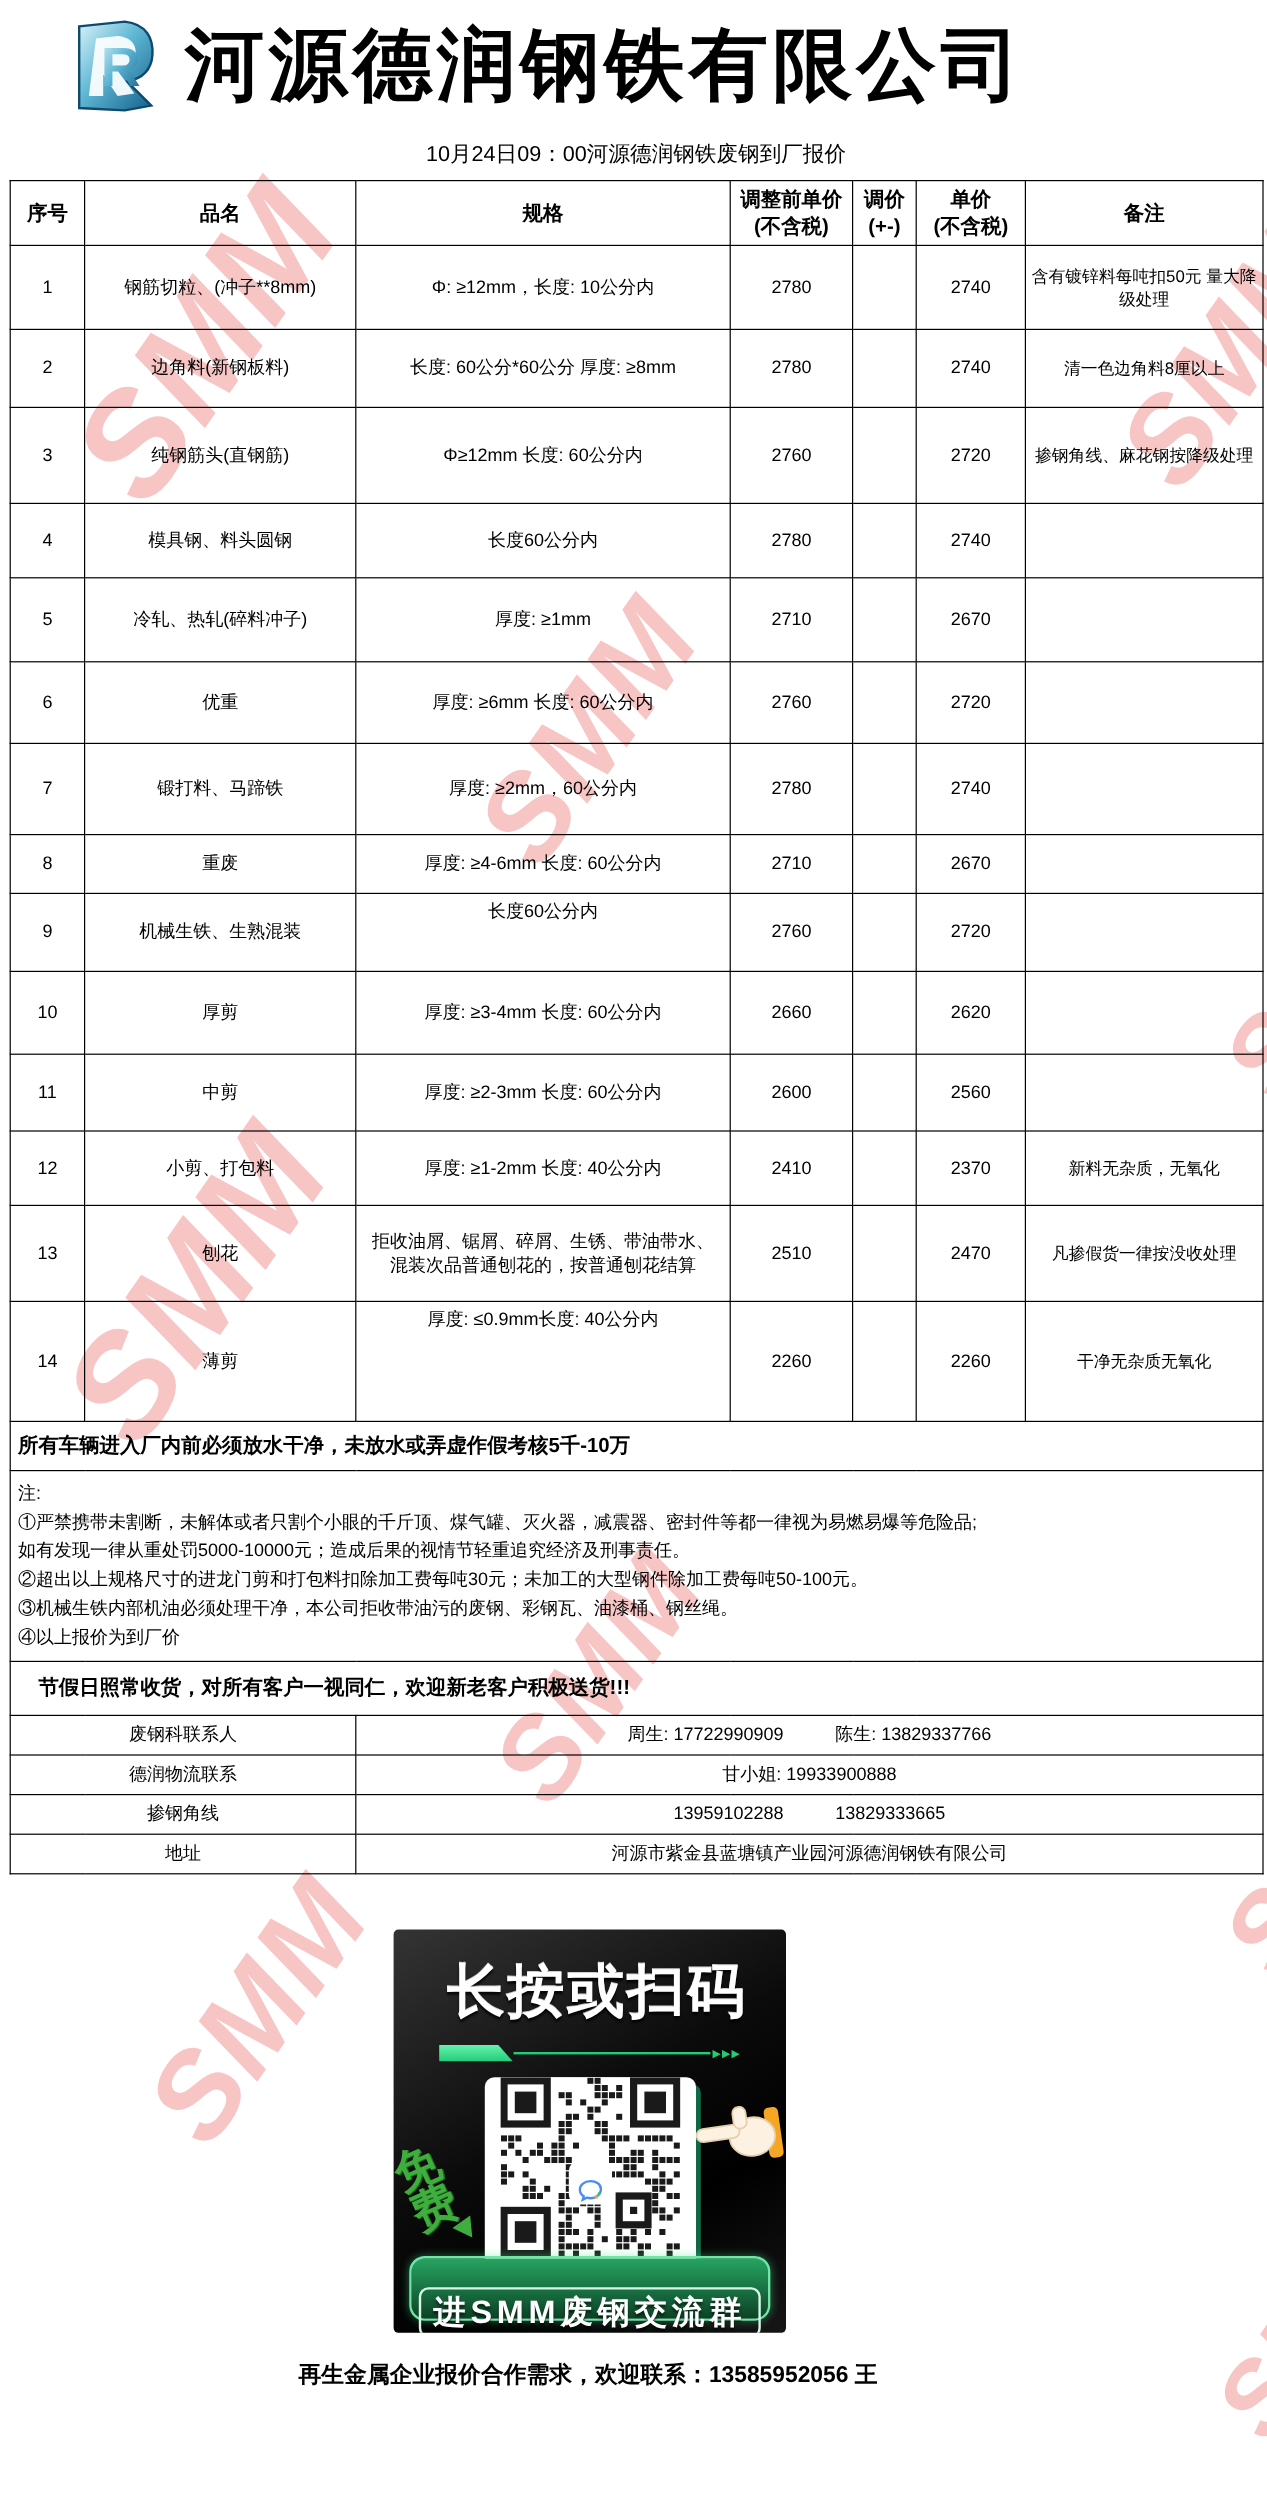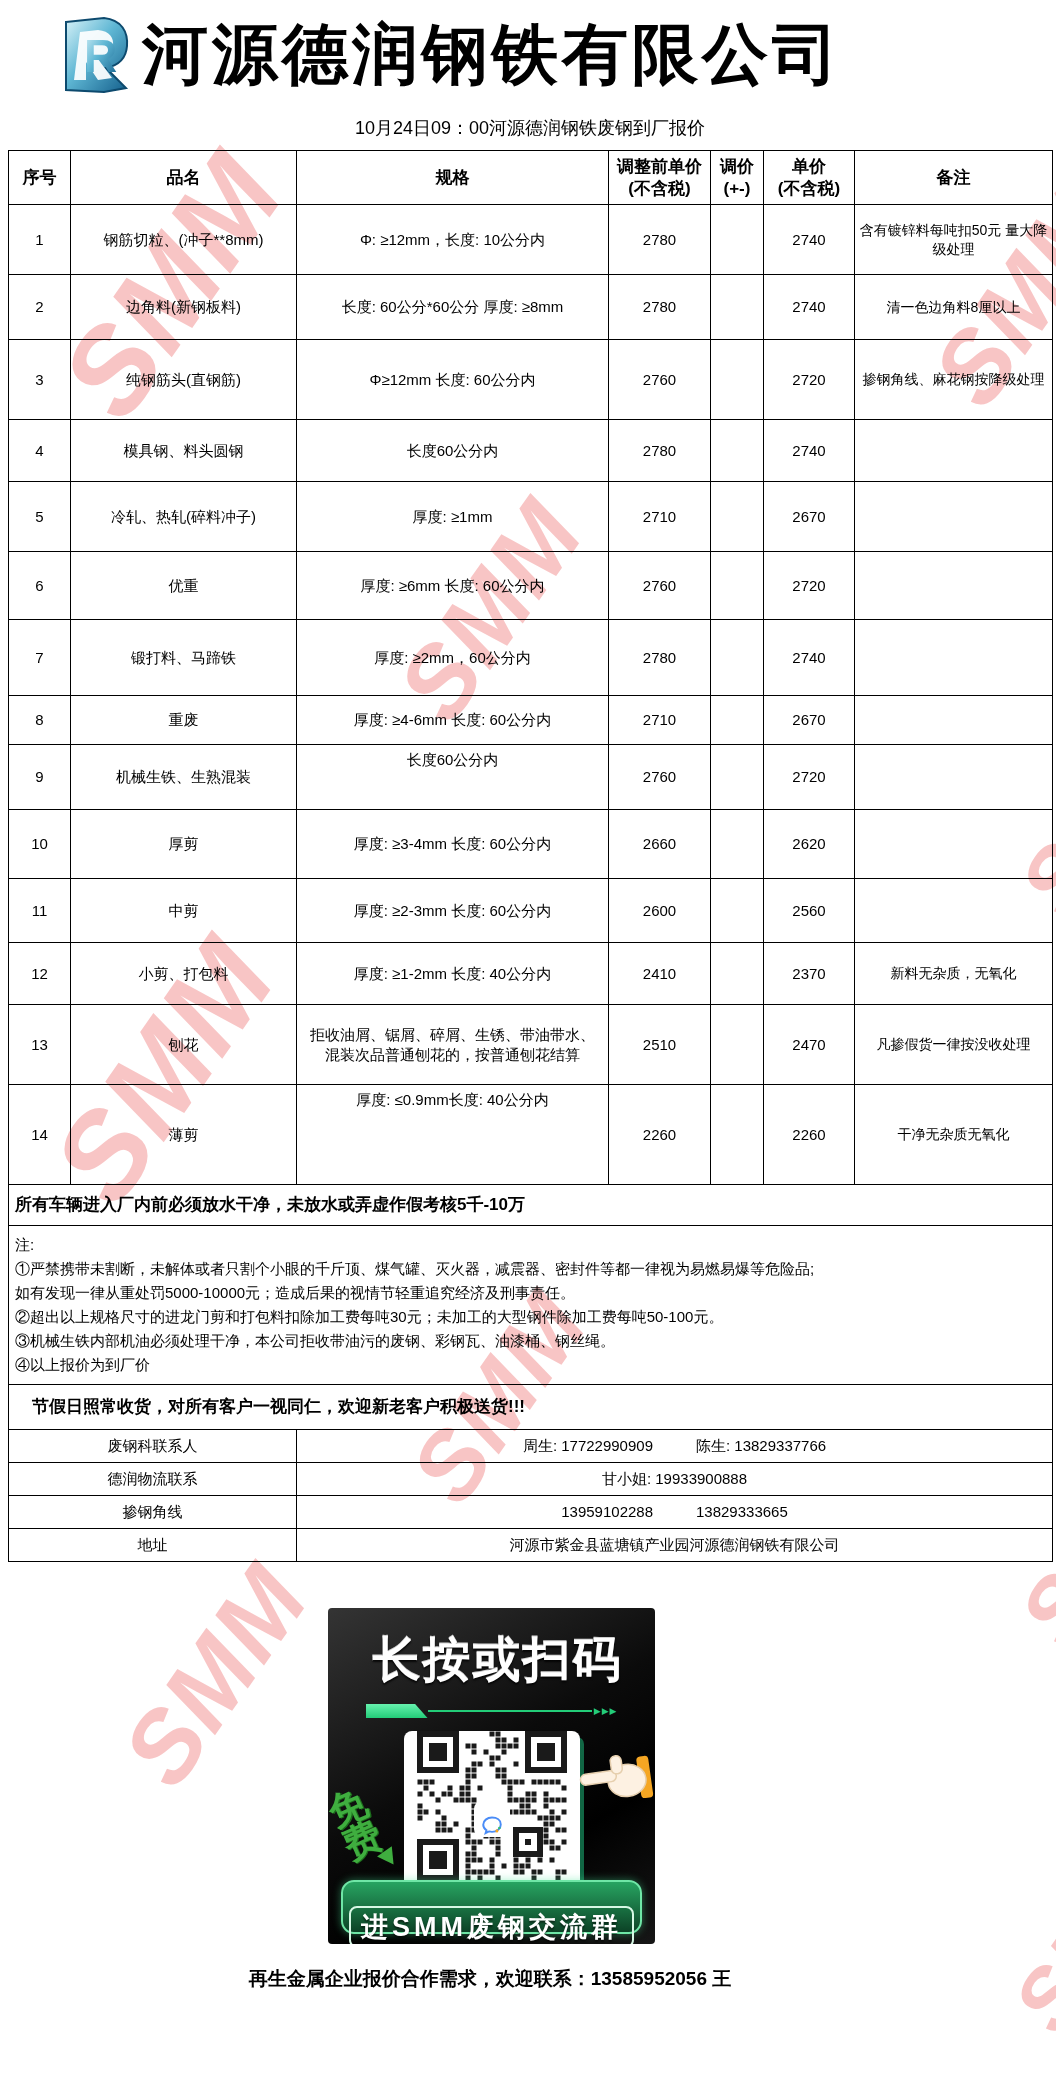--- a/index.html
+++ b/index.html
@@ -20,21 +20,21 @@
   .wm3{ left:905px; top:245px; font-size:100px;}
   .wm4{ left:20px;  top:1010px; }
   .wm5{ left:385px; top:1350px; font-size:95px;}
   .wm6{ left:995px; top:770px;  font-size:90px;}
   .wm7{ left:995px; top:1500px; font-size:90px;}
   .wm8{ left:95px;  top:1625px; font-size:100px;}
   .wm9{ left:990px; top:1895px; font-size:85px;}
   
   .hdr { position:relative; z-index:1; display:flex; align-items:center; padding:10px 0 0 58px; }
   .logo { flex:0 0 auto; }
-  .title { font-size:66px; font-weight:900; letter-spacing:4px; margin-left:12px; white-space:nowrap; }
+  .title { font-size:66px; font-weight:900; letter-spacing:4px; margin-left:24px; white-space:nowrap; }
   .subtitle { position:relative; z-index:1; width:1044px; margin:16px 0 10px 8px; text-align:center; font-size:18px; }
   
   table.sheet {
     position:relative; z-index:1; border-collapse:collapse; table-layout:fixed;
     width:1044px; margin-left:8px; background:transparent;
   }
   .sheet th, .sheet td { border:1px solid #000; text-align:center; vertical-align:middle; overflow:hidden; }
   .sheet thead th { font-size:17px; font-weight:bold; height:54px; white-space:pre-line; line-height:1.25; }
   .sheet td { font-size:15px; line-height:1.3; padding:2px 4px; }
   td.remark { font-size:14px; line-height:1.35; }

